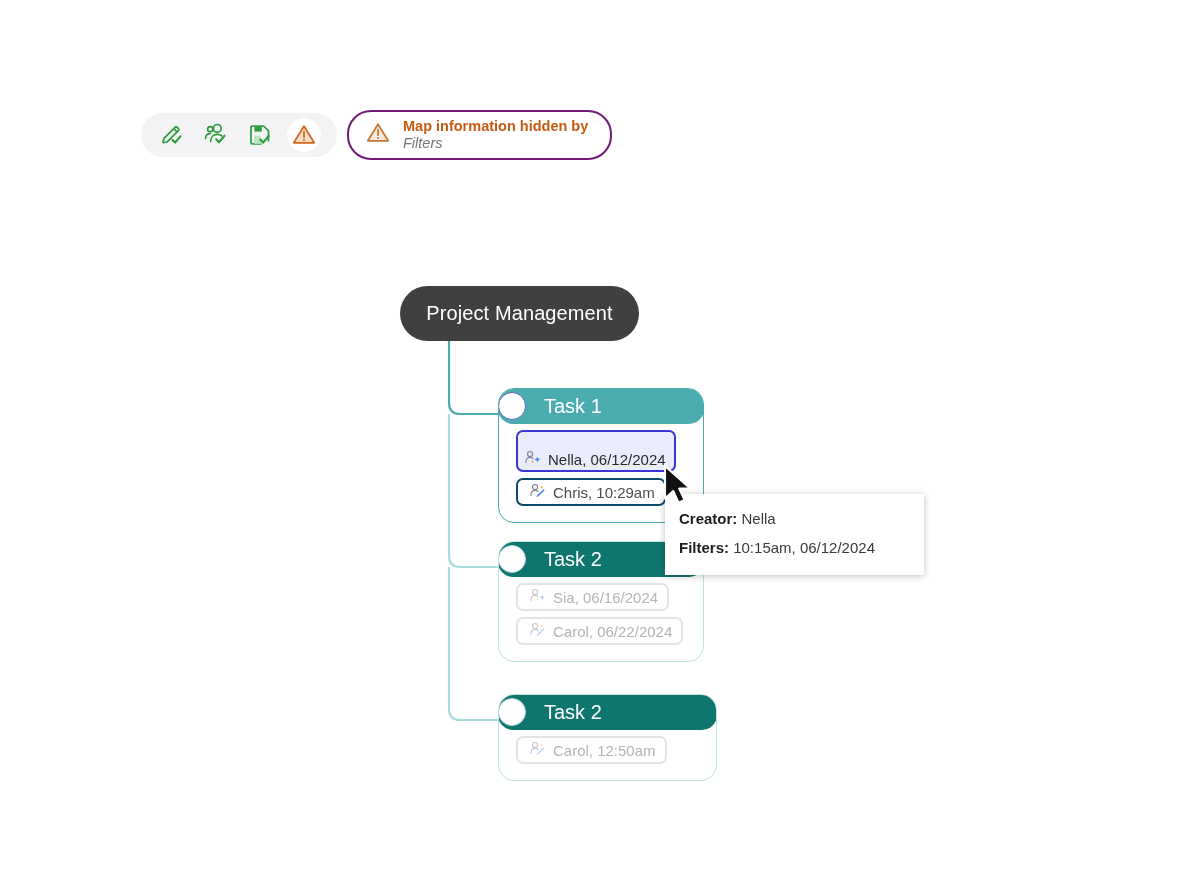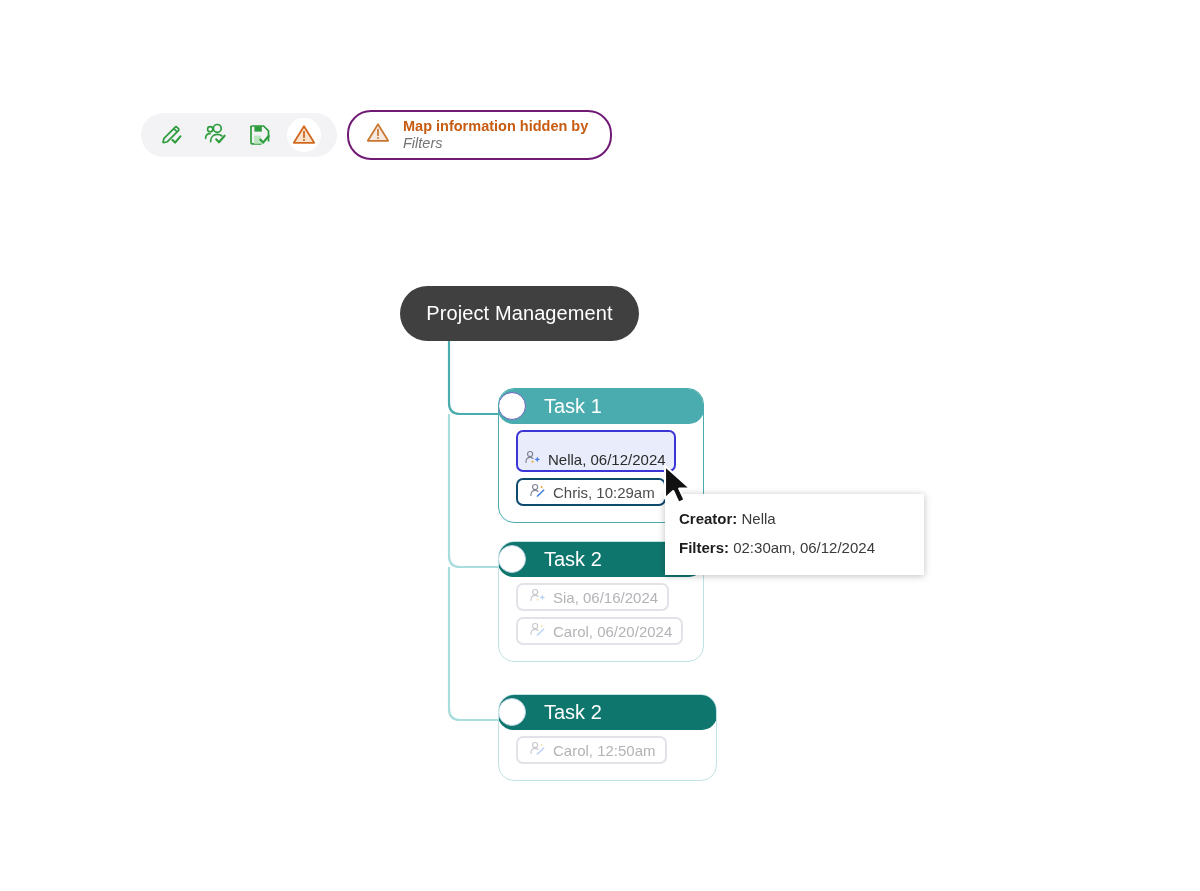--- a/index.html
+++ b/index.html
@@ -336,21 +336,21 @@
       </div>
       <div class="tag">
         <span class="tag-icon">
           <svg width="17" height="15" viewBox="0 0 17 15" fill="none">
             <circle cx="6.1" cy="4.0" r="2.55" stroke="#c8c8cf" stroke-width="1.15"></circle>
             <path d="M1.9 12.4 C1.9 9.0 3.8 7.4 6.1 7.4 C7.2 7.4 8.2 7.8 9.0 8.5" stroke="#c8c8cf" stroke-width="1.15" stroke-linecap="round" fill="none"></path>
             <path d="M14.6 6.2 L15.6 7.2 L9.2 13.6 L7.6 14.0 L8.0 12.4 Z" fill="#bcd4f6"></path>
             <circle cx="12.6" cy="4.1" r="1.05" fill="#fae0b8"></circle>
           </svg>
         </span>
-        <span>Carol, 06/20/2024</span>
+        <span>Carol, 06/22/2024</span>
       </div>
     </div>
   </div>
 
   <div class="task-card faded" style="left:498px; top:694px; width:219px;">
     <div class="task-header">
       <span class="task-check"></span>
       <span class="task-title">Task 2</span>
     </div>
     <div class="tag-list">
@@ -368,21 +368,21 @@
     </div>
   </div>
 
   <div id="tooltip">
     <div class="tip-row">
       <span class="tip-key">Creator:</span>
       <span>Nella</span>
     </div>
     <div class="tip-row">
       <span class="tip-key">Filters:</span>
-      <span>02:30am, 06/12/2024</span>
+      <span>10:15am, 06/12/2024</span>
     </div>
   </div>
 
   <div id="mouse-cursor">
     <svg width="34" height="42" viewBox="0 0 34 42" fill="none">
       <path d="M2 1 L2 33.5 L10.2 26.0 L15.6 37.8 L21.6 35.0 L16.2 23.6 L27.0 23.2 Z" fill="#111111" stroke="#ffffff" stroke-width="2.1" stroke-linejoin="round"></path>
     </svg>
   </div>
 
 </div>

